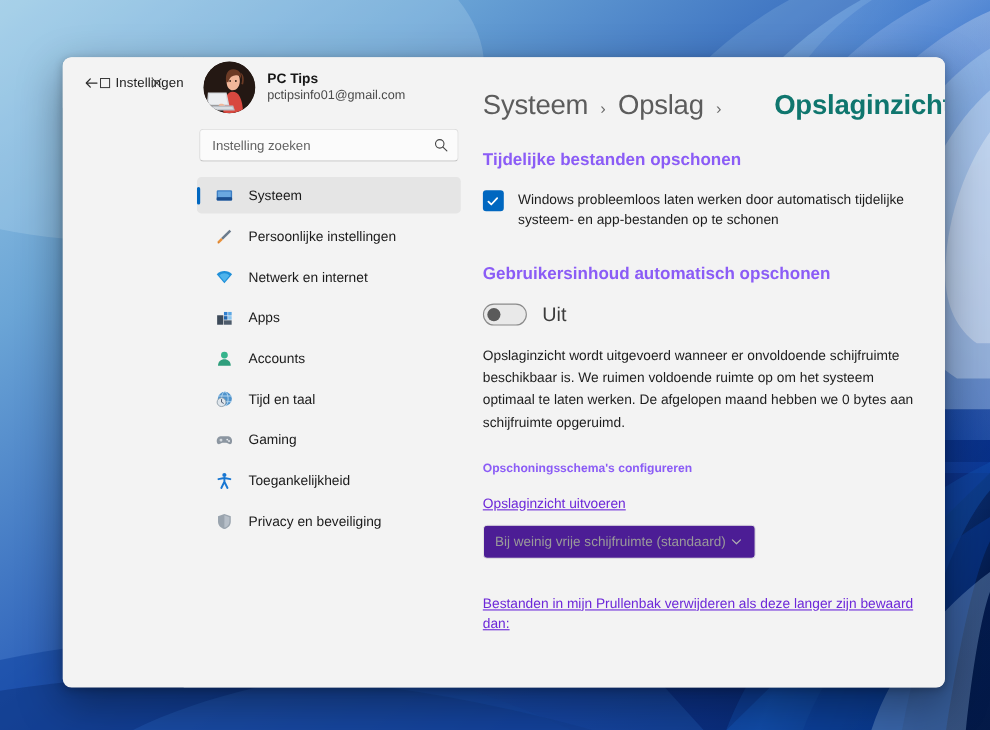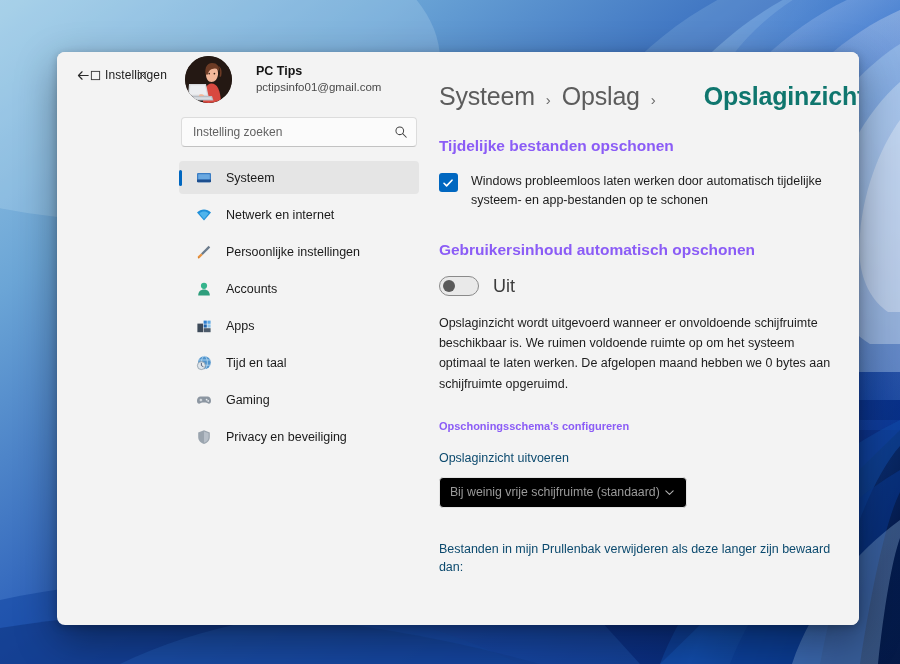--- a/index.html
+++ b/index.html
@@ -50,21 +50,21 @@
   
   .winbody { flex: 1 1 auto; display: flex; min-height: 0; }
 
   
   .sidebar {
     width: 262px; flex: 0 0 262px; background: #f3f3f3;
     display: flex; flex-direction: column; padding: 0 10px 0 12px;
     overflow: hidden;
   }
   .account {
-    display: flex; align-items: center; gap: 24px; padding: 4px 0 14px 6px;
+    display: flex; align-items: center; gap: 11px; padding: 4px 0 14px 6px;
   }
   .avatar {
     width: 47px; height: 47px; border-radius: 50%; overflow: hidden;
     flex: 0 0 47px; background: #20150f; position: relative;
   }
   .acct-text { display: flex; flex-direction: column; justify-content: center; }
   .acct-name { font-size: 12.5px; font-weight: bold; color: #161616; line-height: 1.35; }
   .acct-mail { font-size: 11.5px; color: #4a4a4a; line-height: 1.35; }
 
   .searchbox {
@@ -136,25 +136,25 @@
   .toggle .knob {
     width: 12px; height: 12px; border-radius: 50%; background: #5a5a5a;
   }
   .toggle-label { font-size: 18px; color: #3c3c3c; }
 
   .body-text {
     font-size: 12.5px; color: #1d1d1d; line-height: 1.62; max-width: 395px;
     margin-bottom: 26px;
   }
 
-  .field-label { font-size: 12.5px; color: #0c4a6e; margin-bottom: 9px; line-height: 1.5; max-width: 400px; }
+  .field-label { font-size: 12.5px; color: #6d28d9; margin-bottom: 9px; line-height: 1.5; max-width: 400px; text-decoration: underline; }
 
   .combo {
     width: 248px; height: 31px; border-radius: 4px;
-    background: #000000; border: 1px solid #e3e3e3;
+    background: #4c1d95; border: 1px solid #e3e3e3;
     display: flex; align-items: center; justify-content: space-between;
     padding: 0 11px 0 10px; margin-bottom: 32px;
   }
   .combo-val { font-size: 12.3px; color: #9a9a9a; }
   .combo-chev { color: #b0b0b0; display:flex; }
   .combo-chev svg { width: 11px; height: 11px; }
 
   
   .scrollbar {
     position: absolute; right: 9px; top: 98px; width: 3px; height: 345px;
@@ -314,65 +314,65 @@
                 <rect x="2.2" y="4.2" width="11.6" height="5" rx="0.5" fill="#6aa8e0"></rect>
               </svg>
             </span>
             <span class="nav-label">Systeem</span>
           </div>
 
 
           <div class="navitem">
             <span class="nav-ic">
               <svg viewBox="0 0 16 16">
-                <path d="M1 5.4 C3 3.4 5.4 2.4 8 2.4 C10.6 2.4 13 3.4 15 5.4 L8 13.4 Z" fill="#1f8fd8"></path>
-                <path d="M3.4 6.4 C4.8 5.1 6.3 4.5 8 4.5 C9.7 4.5 11.2 5.1 12.6 6.4 L8 12 Z" fill="#4fb4ec"></path>
-              </svg>
-            </span>
-            <span class="nav-label">Netwerk en internet</span>
-          </div>
-
-          <div class="navitem">
-            <span class="nav-ic">
-              <svg viewBox="0 0 16 16">
                 <path d="M12.6 1.8 L14.2 3.4 L6.6 11 L5 9.4 Z" fill="#6b7b8c"></path>
                 <path d="M5 9.4 L6.6 11 L3.4 14.2 C2.4 14.6 1.4 13.6 1.8 12.6 Z" fill="#e8913c"></path>
                 <path d="M2.2 13 L3.1 13.9 L2 14.4 Z" fill="#c4701f"></path>
               </svg>
             </span>
             <span class="nav-label">Persoonlijke instellingen</span>
           </div>
 
           <div class="navitem">
             <span class="nav-ic">
               <svg viewBox="0 0 16 16">
-                <circle cx="8" cy="4.8" r="3.1" fill="#35b48c"></circle>
-                <path d="M2.2 14.6 C2.2 10.6 4.8 8.6 8 8.6 C11.2 8.6 13.8 10.6 13.8 14.6 Z" fill="#2f9e7c"></path>
-              </svg>
-            </span>
-            <span class="nav-label">Accounts</span>
+                <path d="M1 5.4 C3 3.4 5.4 2.4 8 2.4 C10.6 2.4 13 3.4 15 5.4 L8 13.4 Z" fill="#1f8fd8"></path>
+                <path d="M3.4 6.4 C4.8 5.1 6.3 4.5 8 4.5 C9.7 4.5 11.2 5.1 12.6 6.4 L8 12 Z" fill="#4fb4ec"></path>
+              </svg>
+            </span>
+            <span class="nav-label">Netwerk en internet</span>
           </div>
 
           <div class="navitem">
             <span class="nav-ic">
               <svg viewBox="0 0 16 16">
                 <rect x="1.4" y="5.6" width="5.6" height="8.6" fill="#3d4a59"></rect>
                 <rect x="7.6" y="2.6" width="3.2" height="3.2" fill="#2f7fd0"></rect>
                 <rect x="11.4" y="2.6" width="3.2" height="3.2" fill="#5ba7e4"></rect>
                 <rect x="7.6" y="6.4" width="3.2" height="3.2" fill="#1f64ad"></rect>
                 <rect x="11.4" y="6.4" width="3.2" height="3.2" fill="#8cc5ef"></rect>
                 <rect x="7.6" y="10.2" width="7" height="4" fill="#4d5b6b"></rect>
               </svg>
             </span>
             <span class="nav-label">Apps</span>
           </div>
 
           <div class="navitem">
             <span class="nav-ic">
               <svg viewBox="0 0 16 16">
+                <circle cx="8" cy="4.8" r="3.1" fill="#35b48c"></circle>
+                <path d="M2.2 14.6 C2.2 10.6 4.8 8.6 8 8.6 C11.2 8.6 13.8 10.6 13.8 14.6 Z" fill="#2f9e7c"></path>
+              </svg>
+            </span>
+            <span class="nav-label">Accounts</span>
+          </div>
+
+          <div class="navitem">
+            <span class="nav-ic">
+              <svg viewBox="0 0 16 16">
                 <circle cx="8.4" cy="7.6" r="6.4" fill="#4f93cc"></circle>
                 <path d="M2.4 5 H14.4 M2.4 10.2 H14.4" stroke="#bcdcf2" stroke-width=".8"></path>
                 <ellipse cx="8.4" cy="7.6" rx="3" ry="6.4" fill="none" stroke="#bcdcf2" stroke-width=".8"></ellipse>
                 <circle cx="5.4" cy="10.6" r="4" fill="#dfe6ec" stroke="#7e8f9e" stroke-width=".7"></circle>
                 <path d="M5.4 8.2 V10.6 L7.1 11.6" stroke="#42526b" stroke-width=".85" fill="none" stroke-linecap="round"></path>
               </svg>
             </span>
             <span class="nav-label">Tijd en taal</span>
           </div>
 
@@ -382,20 +382,29 @@
                 <path d="M4.4 4.6 H11.6 C13.6 4.6 15 6.6 15 8.8 C15 10.6 14.2 11.8 12.9 11.8 C11.6 11.8 11 10.6 9.6 10.6 H6.4 C5 10.6 4.4 11.8 3.1 11.8 C1.8 11.8 1 10.6 1 8.8 C1 6.6 2.4 4.6 4.4 4.6 Z" fill="#8c96a1"></path>
                 <rect x="3.4" y="7.6" width="3" height="0.95" rx=".45" fill="#e9edf1"></rect>
                 <rect x="4.45" y="6.55" width="0.95" height="3" rx=".45" fill="#e9edf1"></rect>
                 <circle cx="10.6" cy="7.6" r=".85" fill="#e9edf1"></circle>
                 <circle cx="12.2" cy="8.9" r=".85" fill="#e9edf1"></circle>
               </svg>
             </span>
             <span class="nav-label">Gaming</span>
           </div>
 
+          <div class="navitem">
+            <span class="nav-ic">
+              <svg viewBox="0 0 16 16">
+                <circle cx="8" cy="2.8" r="1.9" fill="#1877d2"></circle>
+                <path d="M8 5.2 L8 9 M8 5.6 L2.6 6.6 M8 5.6 L13.4 6.6 M8 9 L5.2 14.6 M8 9 L10.8 14.6" stroke="#1877d2" stroke-width="1.75" stroke-linecap="round" fill="none"></path>
+              </svg>
+            </span>
+            <span class="nav-label">Toegankelijkheid</span>
+          </div>
 
           <div class="navitem">
             <span class="nav-ic">
               <svg viewBox="0 0 16 16">
                 <path d="M8 1.2 L13.8 3.4 V8 C13.8 11.6 11.2 14 8 15 C4.8 14 2.2 11.6 2.2 8 V3.4 Z" fill="#9aa4ae"></path>
                 <path d="M8 2.5 L12.6 4.3 V8 C12.6 10.9 10.6 12.9 8 13.8 Z" fill="#b7bfc8"></path>
               </svg>
             </span>
             <span class="nav-label">Privacy en beveiliging</span>
           </div>

